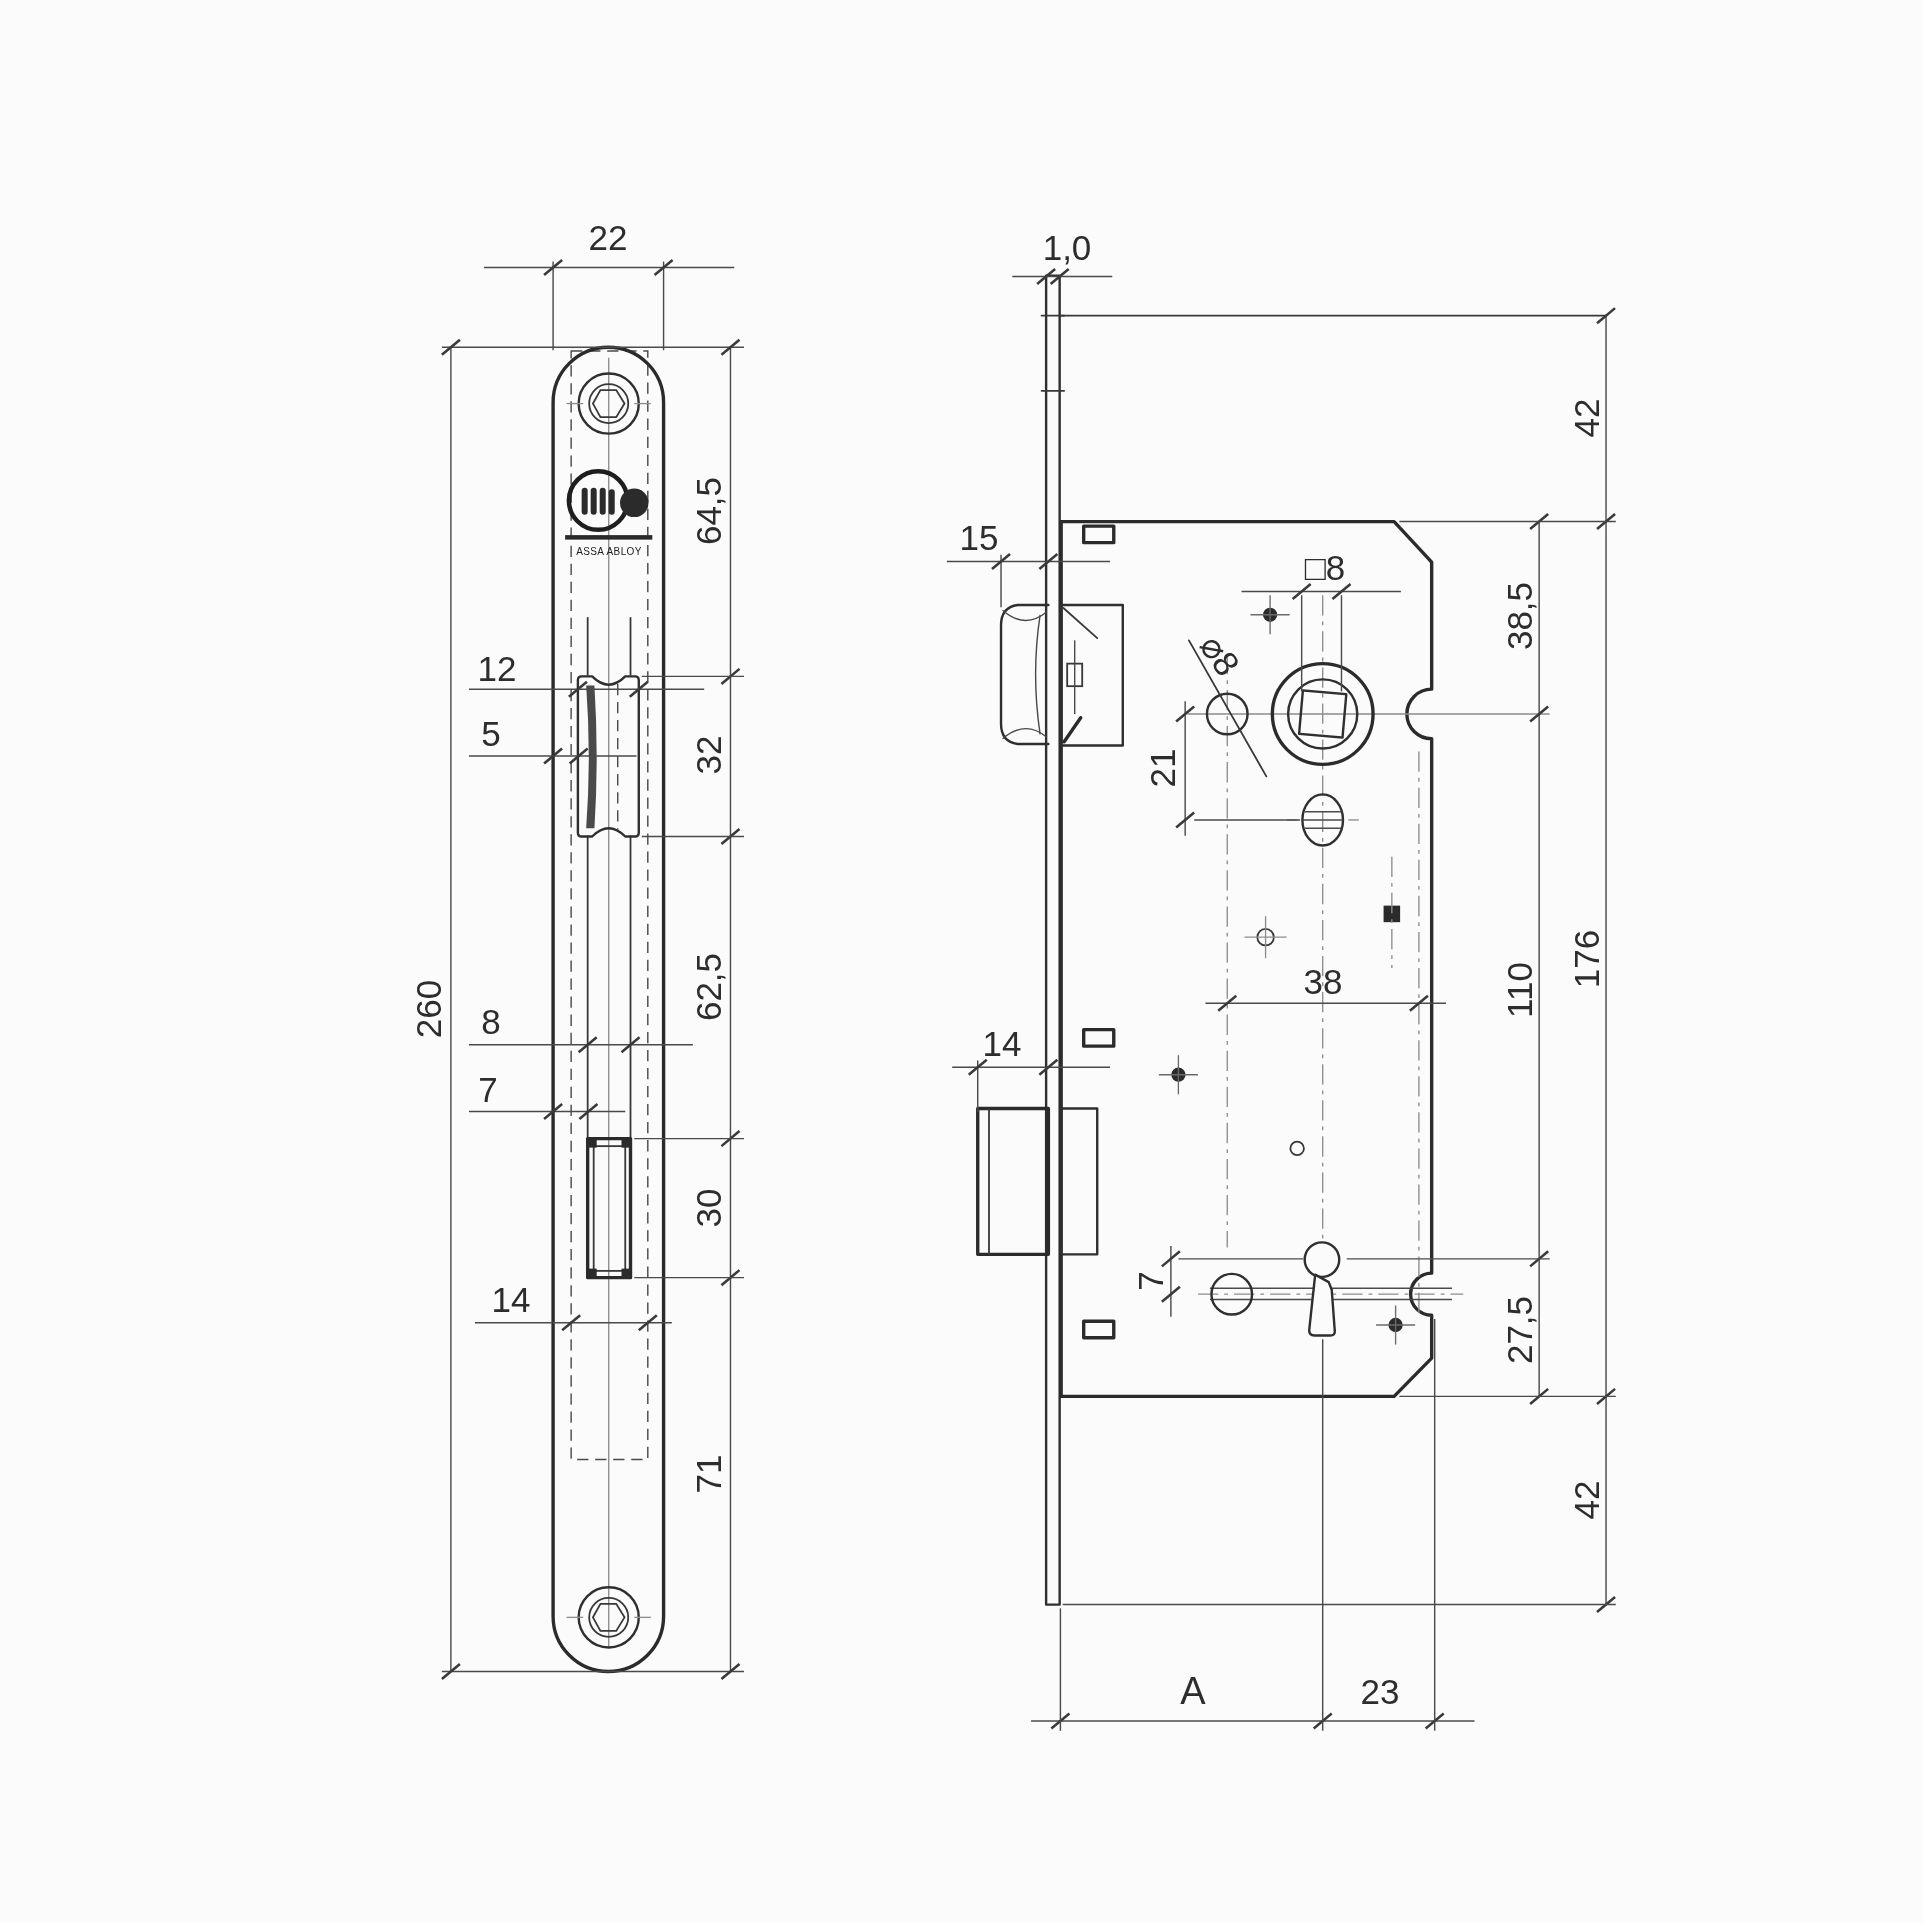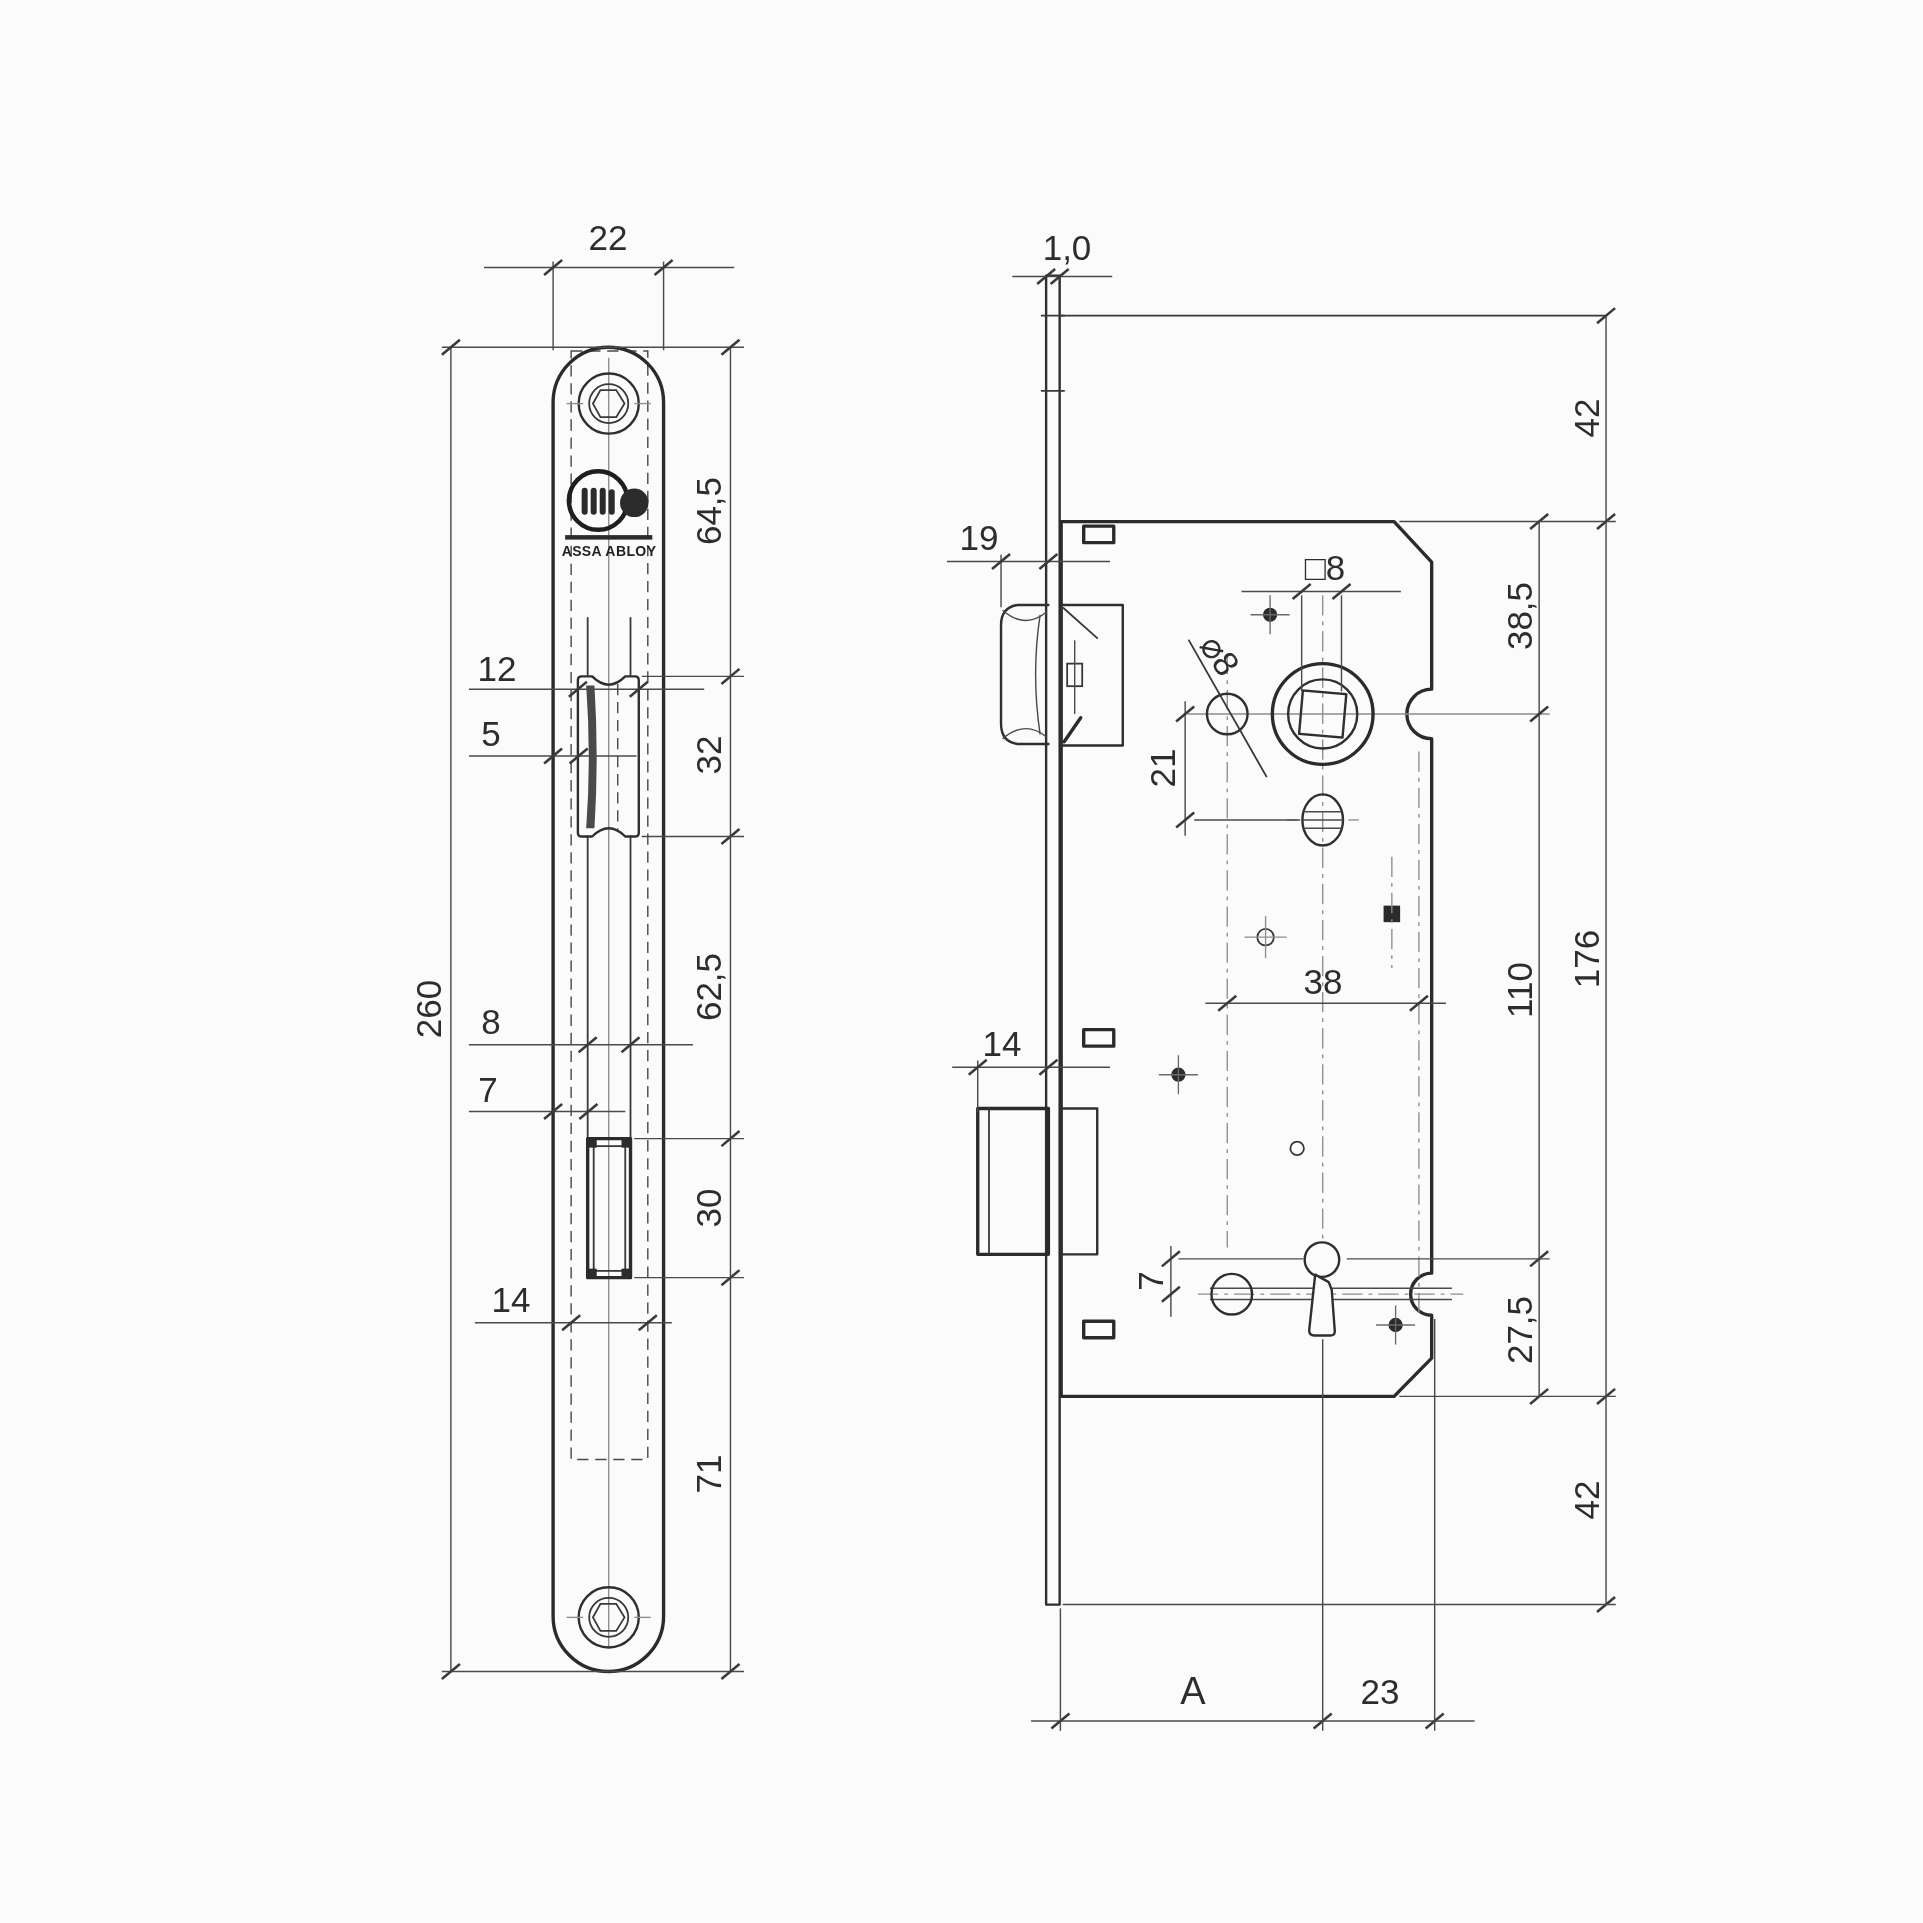--- a/index.html
+++ b/index.html
@@ -21,21 +21,21 @@
   .dd{stroke-dasharray:27 8 5 8}
   .fl{fill:#2b2b2b;stroke:none}
   
   .dim{
     position:absolute;font-size:35px;color:#2d2d2d;line-height:1;
     transform:translate(-50%,-50%);white-space:nowrap;
   }
   .rot{transform:translate(-50%,-50%) rotate(-90deg);}
   .rot55{transform:translate(-50%,-50%) rotate(55deg);}
   .brand{
-    position:absolute;font-size:14px;font-weight:bold;color:#222;
+    position:absolute;font-size:10px;font-weight:normal;color:#222;
     letter-spacing:0.4px;transform:translate(-50%,-50%);white-space:nowrap;
   }
 </style>
 </head>
 <body>
 
 <div id="stage">
 
 <svg width="1924" height="1924" viewBox="0 0 2560 2560">
   <defs>
@@ -299,21 +299,21 @@
 <span class="dim rot" style="left:684px;top:1208px">30</span>
 <span class="dim rot" style="left:684px;top:1474px">71</span>
 <span class="dim" style="left:473px;top:668px">12</span>
 <span class="dim" style="left:467px;top:733px">5</span>
 <span class="dim" style="left:467px;top:1021px">8</span>
 <span class="dim" style="left:464px;top:1089px">7</span>
 <span class="dim" style="left:487px;top:1299px">14</span>
 <span class="brand" style="left:585px;top:551px">ASSA ABLOY</span>
 
 <span class="dim" style="left:1043px;top:247px">1,0</span>
-<span class="dim" style="left:955px;top:537px">19</span>
+<span class="dim" style="left:955px;top:537px">15</span>
 <span class="dim" style="left:978px;top:1043px">14</span>
 <span class="dim" style="left:1301px;top:567px">□8</span>
 <span class="dim rot55" style="left:1196px;top:655px">⌀8</span>
 <span class="dim rot" style="left:1138px;top:768px">21</span>
 <span class="dim" style="left:1299px;top:981px">38</span>
 <span class="dim rot" style="left:1126px;top:1281px">7</span>
 <span class="dim rot" style="left:1562px;top:418px">42</span>
 <span class="dim rot" style="left:1495px;top:616px">38,5</span>
 <span class="dim rot" style="left:1562px;top:959px">176</span>
 <span class="dim rot" style="left:1495px;top:990px">110</span>

